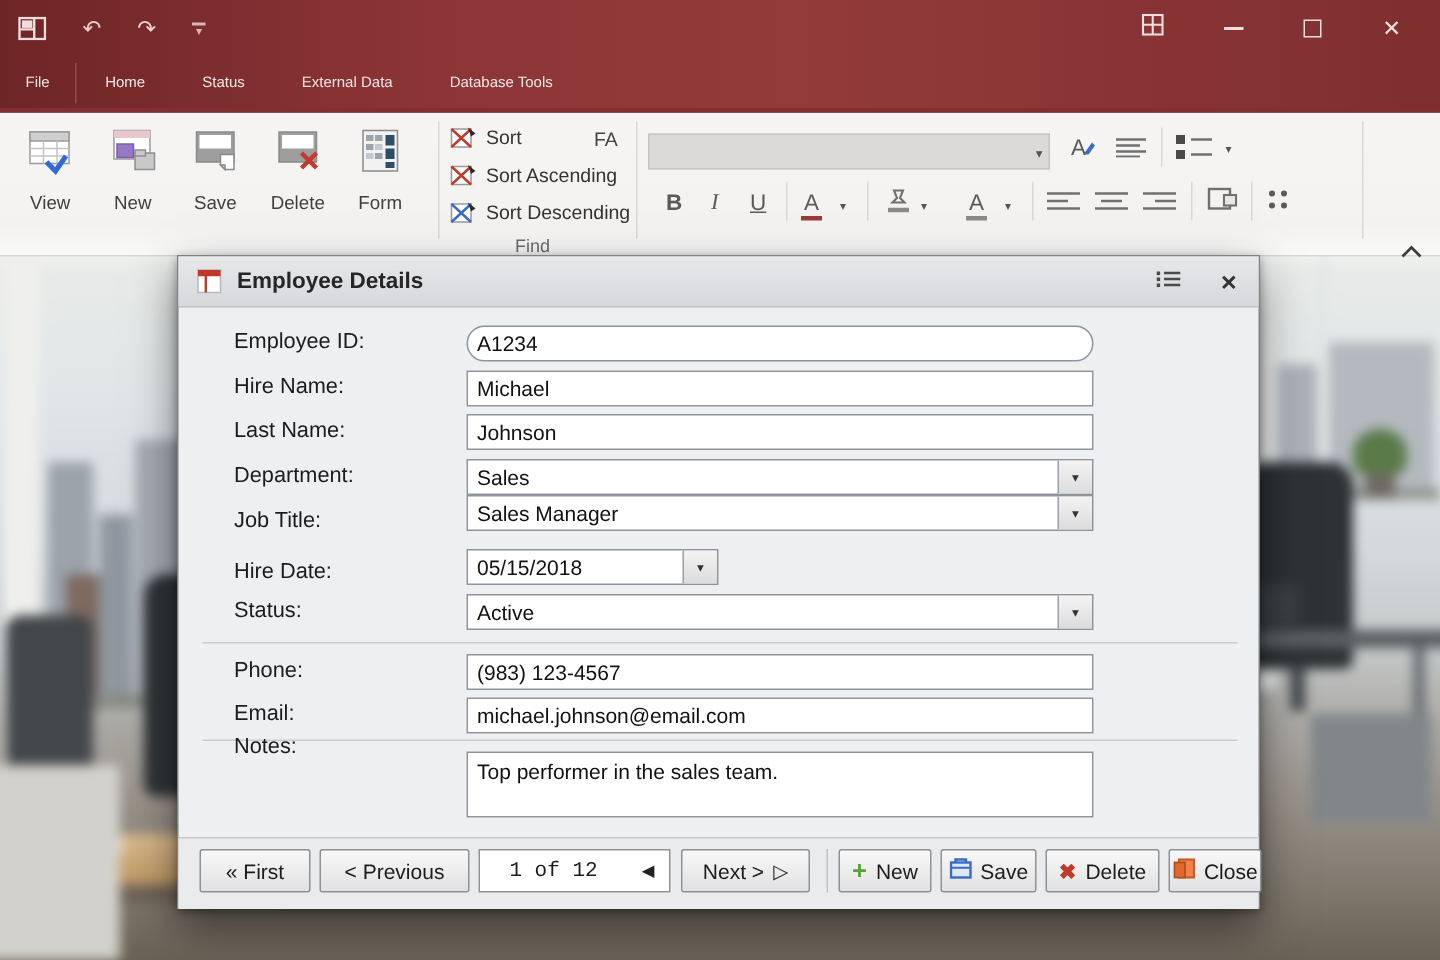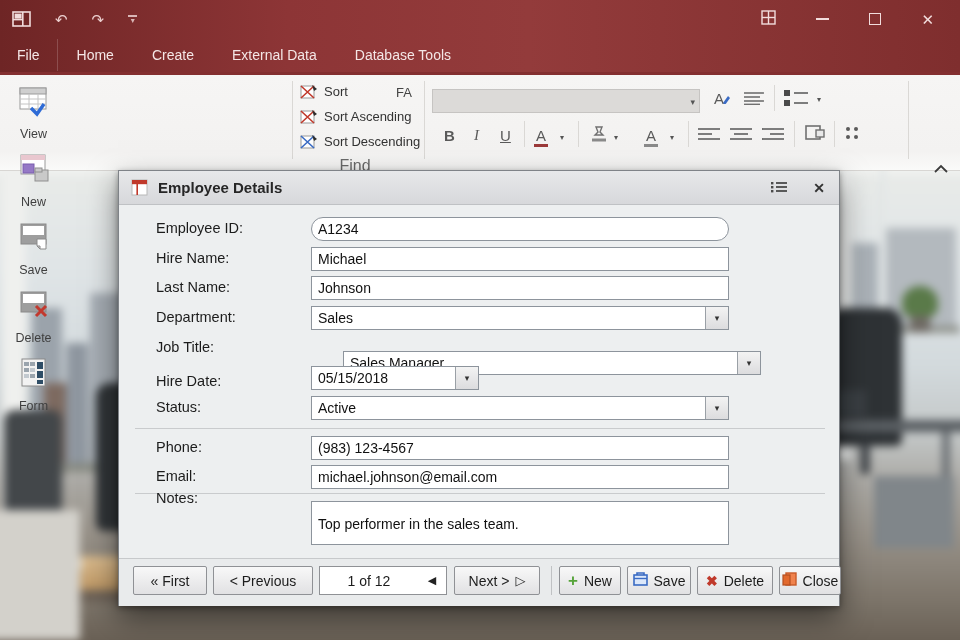--- a/index.html
+++ b/index.html
@@ -13,37 +13,37 @@
   .qat { display:flex; align-items:center; gap:24px; padding-left:12px; color:#eed2d2; }
   .qat svg { display:block; }
   .qat-glyph { font-size:15px; color:#eccfcf; line-height:1; }
   .qat-chevron { display:flex; flex-direction:column; align-items:center; gap:1px; }
   .qat-chevron .bar { width:9px; height:1.5px; background:#d9b6b6; }
   .qat-chevron .v { font-size:8px; color:#d9b6b6; line-height:5px; }
   .winctl { position:absolute; right:0; top:0; height:38px; display:flex; align-items:center; gap:40px; padding-right:26px; }
   .winglyph { color:#f2dddd; font-size:15px; line-height:1; }
   .maxbox { width:12px; height:12px; border:1.5px solid #f2dddd; }
   .minbar { width:13px; height:1.5px; background:#f2dddd; }
-  .tabrow { position:absolute; left:0; top:38px; width:100%; height:34px; display:flex; align-items:center; color:#f4e6e6; font-size:14px; }
+  .tabrow { position:absolute; left:0; top:38px; width:100%; height:34px; display:flex; align-items:center; color:#f4e6e6; font-size:10px; }
   .tab { padding:8px 19px; cursor:default; }
   .tab-file { border-right:1px solid rgba(255,255,255,.18); padding:8px 17px; }
 
   
   .ribbon { position:absolute; left:0; top:72px; width:960px; height:99px;
     background:linear-gradient(180deg,#f6f5f4 0%,#f3f2f1 80%,#fafaf9 100%);
     border-top:3px solid #832f30; border-bottom:1px solid #d8d6d3; }
   .vsep { position:absolute; top:6px; height:78px; width:1px; background:#dad8d5; }
-  .biggrp { position:absolute; left:10px; top:6px; display:flex; gap:8px;flex-direction:column; }
+  .biggrp { position:absolute; left:10px; top:6px; display:flex; gap:8px; }
   .bigbtn { width:47px; display:flex; flex-direction:column; align-items:center; gap:5px; padding-top:3px; }
   .bigbtn .lbl { font-size:12.5px; color:#3f3f3f; }
   .findgrp { position:absolute; left:300px; top:4px; width:122px; }
   .srow { display:flex; align-items:center; gap:6px; height:25px; }
   .srow .lbl { font-size:13px; color:#333; white-space:nowrap; }
   .fa { position:absolute; left:96px; top:6px; font-size:13px; color:#444; }
-  .grplabel { position:absolute; left:0; top:78px; width:110px; text-align:center; font-size:16px; color:#6b6b6b; }
+  .grplabel { position:absolute; left:0; top:78px; width:110px; text-align:center; font-size:12px; color:#6b6b6b; }
   .fmtgrp { position:absolute; left:432px; top:0; width:476px; height:96px; }
   .fontbox { position:absolute; left:0; top:14px; width:268px; height:24px; background:#dcdad8;
     border:1px solid #c6c4c2; }
   .fontbox .dd2 { position:absolute; right:4px; top:7px; font-size:9px; color:#555; }
   .ricon { position:absolute; color:#5a5a5a; }
   .fmt-b { font-weight:bold; font-size:15px; }
   .fmt-i { font-family:"Liberation Serif",serif; font-style:italic; font-size:15px; }
   .fmt-u { text-decoration:underline; font-size:15px; }
   .ddsm { font-size:8px; color:#555; }
   .alnsvg { display:block; }
@@ -65,29 +65,29 @@
   .dlg-ico { margin-left:12px; display:flex; }
   .dlg-tools { position:absolute; right:14px; top:0; height:34px; display:flex; align-items:center; gap:26px; }
   .dlg-close { font-size:14px; color:#333; font-weight:bold; }
   .fldlabel { position:absolute; left:37px; font-size:14.5px; color:#1c1c1c; }
   .fld { position:absolute; left:192px; width:418px; height:24px; background:#fff;
     border:1px solid #8d949c; font-size:14px; color:#111; line-height:22px; padding:0 6px; white-space:nowrap; overflow:hidden; }
   .combo .dd { position:absolute; right:0; top:0; bottom:0; width:23px;
     background:linear-gradient(180deg,#f3f3f3,#dcdcde); border-left:1px solid #9aa0a6;
     display:flex; align-items:center; justify-content:center; font-size:9px; color:#333; }
   .hr { position:absolute; left:16px; width:690px; height:1px; background:#c9cbcd; }
-  .notes { height:44px; line-height:20px; padding-top:12px; white-space:normal; }
+  .notes { height:44px; line-height:20px; padding-top:2px; white-space:normal; }
   .btmbar { position:absolute; left:0; top:387px; width:100%; height:48px;
     background:#e9ebec; border-top:1px solid #c7c9cb; }
   .btn { position:absolute; top:7px; height:29px; border:1px solid #8f9195; border-radius:2px;
     background:linear-gradient(180deg,#f8f8f8,#e1e1e3); display:flex; align-items:center;
     justify-content:center; gap:6px; font-size:14px; color:#1c1c1c; }
   .recbox { position:absolute; top:7px; height:29px; background:#fff; border:1px solid #8f9195;
     display:flex; align-items:center; font-size:14px; color:#1c1c1c; }
-  .recbox .num { flex:1; text-align:center; }
+  .recbox .num { flex:1; text-align:center;font-family:Liberation Mono, monospace; }
   .recbox .tri { width:28px; text-align:center; font-size:11px; color:#222; }
   .navsep { position:absolute; top:7px; width:1px; height:29px; background:#c0c2c4; }
   .plus { color:#56a33a; font-weight:bold; font-size:17px; line-height:1; }
   .delx { color:#c0392b; font-weight:bold; font-size:14px; line-height:1; }
 </style>
 </head>
 <body>
 
 <div class="photo">
   <div class="scene">
@@ -161,21 +161,21 @@
           </svg>
       </span>
       <span class="minbar"></span>
       <span class="maxbox"></span>
       <span class="winglyph">✕</span>
     </div>
   </div>
   <div class="tabrow">
     <span class="tab tab-file">File</span>
     <span class="tab">Home</span>
-    <span class="tab">Create</span>
+    <span class="tab">Status</span>
     <span class="tab">External Data</span>
     <span class="tab">Database Tools</span>
   </div>
 </div>
 
 <div class="ribbon">
   <div class="biggrp">
     <div class="bigbtn">
       <span>
         <svg width="34" height="34" viewBox="0 0 34 34">
@@ -414,21 +414,21 @@
   <span class="fldlabel" style="top:108px;">Last Name:</span>
   <div class="fld" style="top:105px;">Johnson</div>
 
   <span class="fldlabel" style="top:138px;">Department:</span>
   <div class="fld combo" style="top:135px;">
     <span>Sales</span>
     <span class="dd">▾</span>
   </div>
 
   <span class="fldlabel" style="top:168px;">Job Title:</span>
-  <div class="fld combo" style="top:180px;margin-left:32px;">
+  <div class="fld combo" style="top:159px;">
     <span>Sales Manager</span>
     <span class="dd">▾</span>
   </div>
 
   <span class="fldlabel" style="top:202px;">Hire Date:</span>
   <div class="fld combo" style="top:195px;width:168px;">
     <span>05/15/2018</span>
     <span class="dd">▾</span>
   </div>
 

